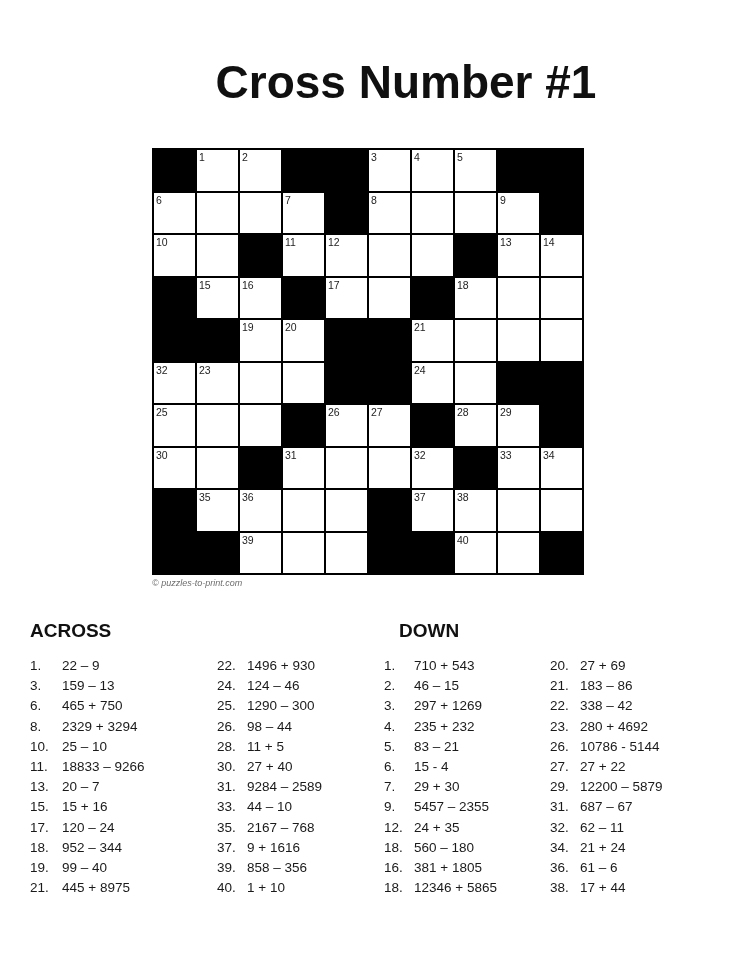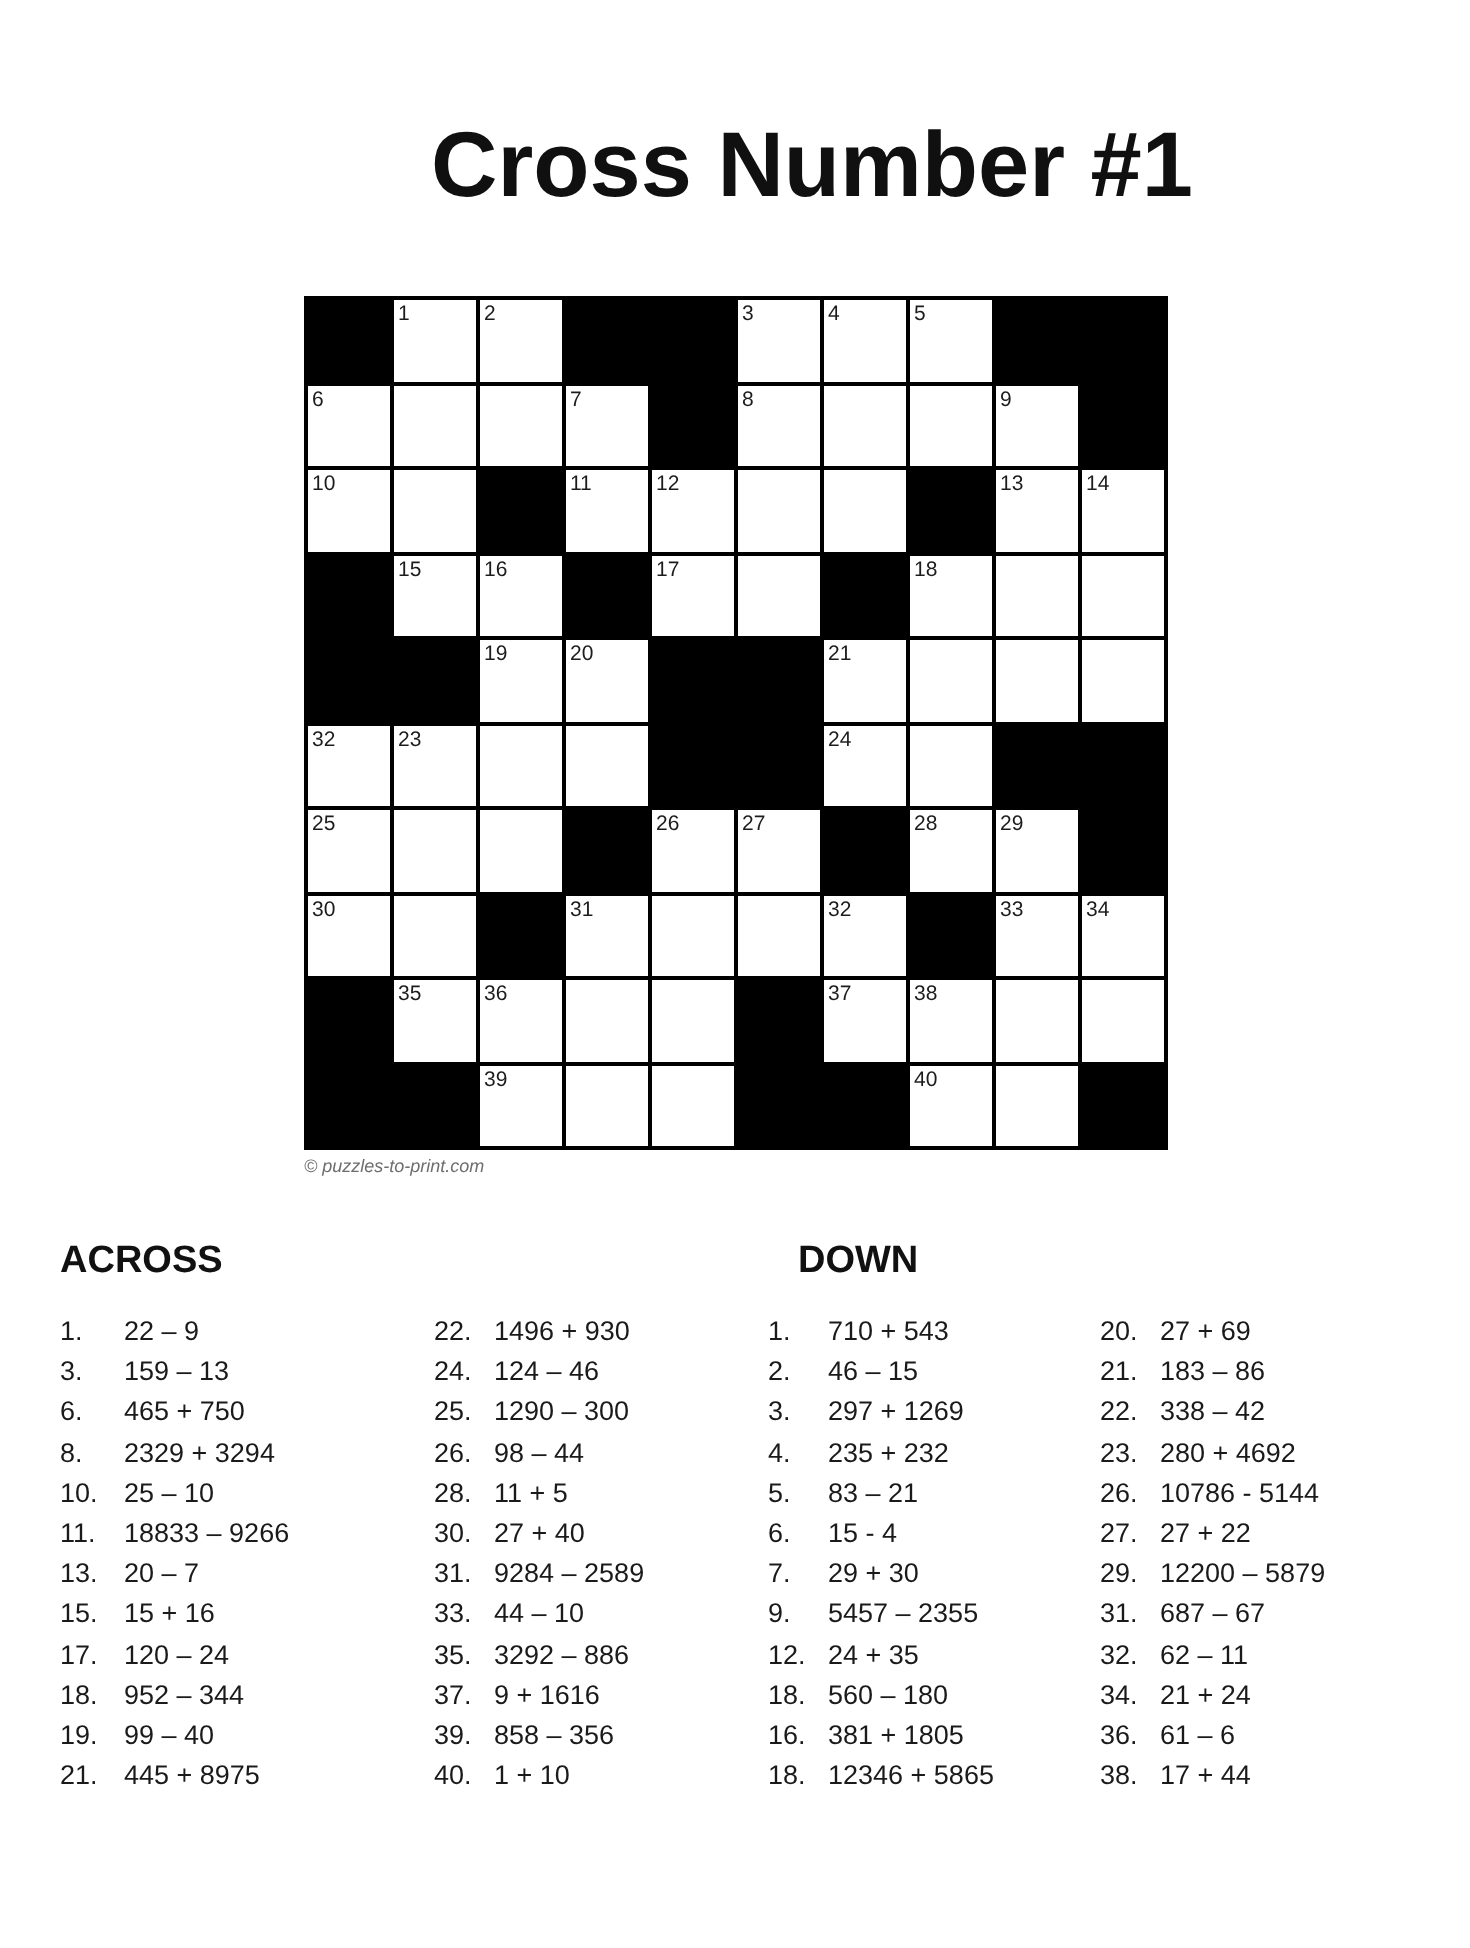--- a/index.html
+++ b/index.html
@@ -352,21 +352,21 @@
       <div class="clue-row">
         <span class="clue-num">31.</span>
         <span class="clue-text">9284 – 2589</span>
       </div>
       <div class="clue-row">
         <span class="clue-num">33.</span>
         <span class="clue-text">44 – 10</span>
       </div>
       <div class="clue-row">
         <span class="clue-num">35.</span>
-        <span class="clue-text">3292 – 886</span>
+        <span class="clue-text">2167 – 768</span>
       </div>
       <div class="clue-row">
         <span class="clue-num">37.</span>
         <span class="clue-text">9 + 1616</span>
       </div>
       <div class="clue-row">
         <span class="clue-num">39.</span>
         <span class="clue-text">858 – 356</span>
       </div>
       <div class="clue-row">

